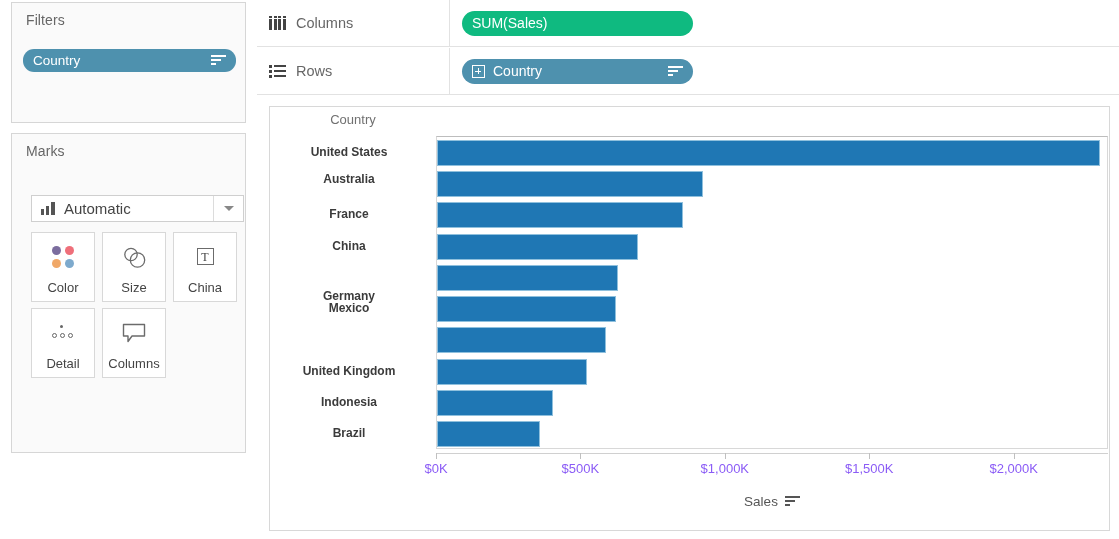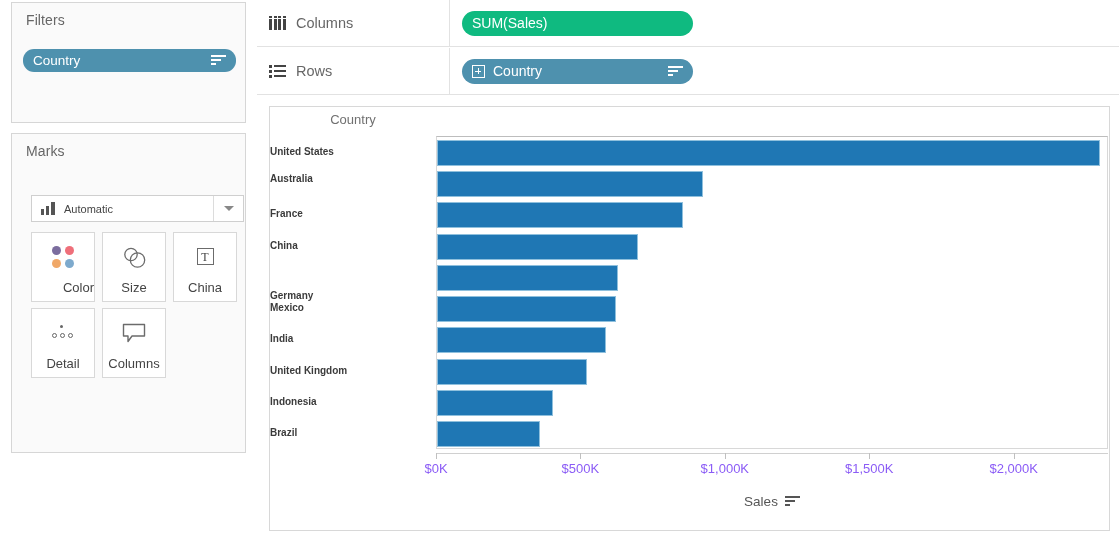--- a/index.html
+++ b/index.html
@@ -63,42 +63,42 @@
   #marks-type {
     position:absolute; left:19px; top:61px; width:213px; height:27px;
     background:#ffffff; border:1px solid #cfcfcf;
     display:flex; align-items:center;
   }
   #marks-type .mt-icon { margin-left:9px; margin-right:7px; display:flex; align-items:flex-end; height:13px; }
   #marks-type .mt-icon b { display:block; background:#555; margin-right:2px; width:3px; }
   #marks-type .mt-icon b:nth-child(1){ height:6px; }
   #marks-type .mt-icon b:nth-child(2){ height:9px; }
   #marks-type .mt-icon b:nth-child(3){ height:13px; width:4px; }
-  #marks-type .mt-label { flex:1; font-size:11px; color:#444; }
+  #marks-type .mt-label { flex:1; font-size:15px; color:#444; }
   #marks-type .mt-caret {
     width:30px; height:100%;
     border-left:1px solid #dcdcdc;
     display:flex; align-items:center; justify-content:center;
   }
   .caret-down {
     width:0;height:0;border-left:5px solid transparent;border-right:5px solid transparent;
     border-top:5px solid #888;
   }
 
   
   .mark-btn {
     position:absolute; width:64px; height:70px;
     background:#ffffff; border:1px solid #d8d8d8;
     display:flex; flex-direction:column; align-items:center; justify-content:flex-end;
     padding-bottom:6px;
   }
   .mark-btn .mb-ico { flex:1; display:flex; align-items:center; justify-content:center; width:100%; }
   .mark-btn .mb-lbl { font-size:13px; color:#444; }
 
-  #mb-color   { left:19px;  top:98px;align-items:flex-end; }
+  #mb-color   { left:19px;  top:98px; }
   #mb-size    { left:90px;  top:98px; }
   #mb-label   { left:161px; top:98px; }
   #mb-detail  { left:19px;  top:174px; }
   #mb-tooltip { left:90px;  top:174px; }
 
   .dots4 { width:22px; height:22px; position:relative; }
   .dots4 span { position:absolute; width:9px; height:9px; border-radius:50%; }
   .dots4 span:nth-child(1){ left:0;  top:0;  background:#7b6d9e; }
   .dots4 span:nth-child(2){ left:13px; top:0;  background:#ef6f7a; }
   .dots4 span:nth-child(3){ left:0;  top:13px; background:#f0a868; }
@@ -188,22 +188,22 @@
   }
 
   #grid {
     position:absolute; left:0; top:25px; right:0; bottom:0;
   }
 
   #row-head {
     position:absolute; left:0; top:0; width:166px; bottom:0;
   }
   .row-label {
-    position:absolute; right:8px; width:158px; text-align:left;
-    font-size:10px; font-weight:bold; color:#3b3b3b;
+    position:absolute; right:8px; width:158px; text-align:center;
+    font-size:12px; font-weight:bold; color:#3b3b3b;
     height:18px; line-height:18px;
   }
 
   #plot {
     position:absolute; left:166px; top:4px; right:1px; height:313px;
     border:1px solid #d8d8d8; border-top:1px solid #bdbdbd;
     background:#ffffff;
   }
   .bar {
     position:absolute; left:0; height:26px;
@@ -369,21 +369,20 @@
     </div>
 
     <div id="grid">
       <div id="row-head">
           <div class="row-label" style="top: 10.65px;">United States</div>
           <div class="row-label" style="top: 38px;">Australia</div>
           <div class="row-label" style="top: 73.25px;">France</div>
           <div class="row-label" style="top: 104.55px;">China</div>
           <div class="row-label" style="top: 130px; margin-top: 25px;">Germany</div>
           <div class="row-label" style="top: 167.15px;">Mexico</div>
-          <div class="row-label" style="top: 198.45px;">India</div>
           <div class="row-label" style="top: 229.75px;">United Kingdom</div>
           <div class="row-label" style="top: 261.05px;">Indonesia</div>
           <div class="row-label" style="top: 292.35px;">Brazil</div>
         </div>
       <div id="plot">
           <div class="bar" title="United States: 2296000" style="top: 2.65px; width: 663px; background: rgb(31, 119, 180);"></div>
           <div class="bar" title="Australia: 921000" style="top: 33.95px; width: 266px; background: rgb(31, 119, 180);"></div>
           <div class="bar" title="France: 853000" style="top: 65.25px; width: 246px; background: rgb(31, 119, 180);"></div>
           <div class="bar" title="China: 696000" style="top: 96.55px; width: 201px; background: rgb(31, 119, 180);"></div>
           <div class="bar" title="Germany: 625000" style="top: 127.85px; width: 181px; background: rgb(31, 119, 180);"></div>

